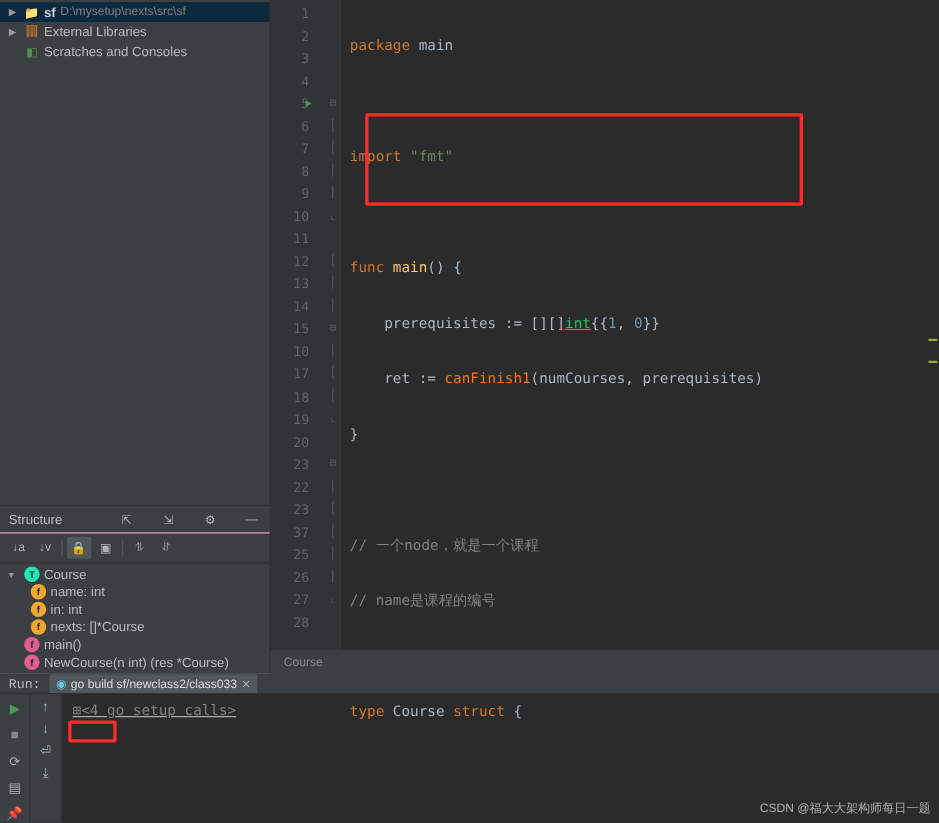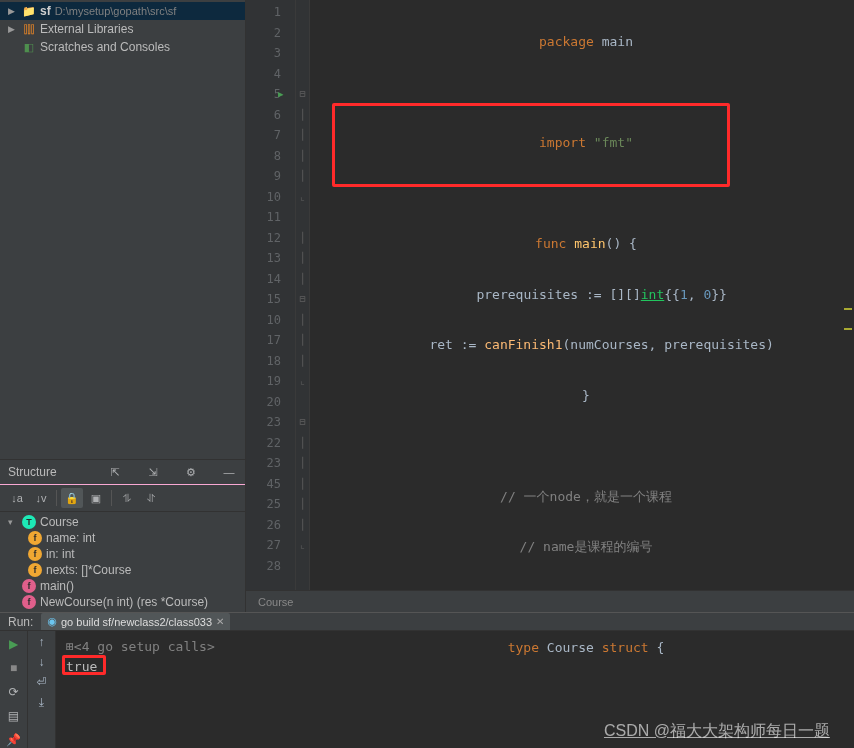--- a/index.html
+++ b/index.html
@@ -115,28 +115,28 @@
     .fold-gutter .fg { height:20.5px; line-height:20.5px; text-align:center;}
     .code {
       flex: 1;
       font-family: Consolas, monospace;
       font-size: 13px;
       padding-top: 2px;
       padding-left: 8px;
       position: relative;
       white-space: pre;
     }
-    .code .line { height: 20.5px; line-height: 20.5px; position: relative; text-align: center; }
+    .code .line { height: 20.5px; line-height: 20.5px; position: relative; }
     .kw { color: #cc7832; }
     .str { color: #6a8759; }
     .num { color: #6897bb; }
     .typ { color: #22c55e; font-style: normal; text-decoration: underline; }
     .id { color: #a9b7c6; }
     .cm { color: #808080; }
-    .fn { color: #fdba74; }
+    .fn { color: #f97316; }
     .deffn { color: #ffc66d; }
     .redbox {
       position: absolute;
       border: 3px solid #ff2a2a;
       pointer-events: none;
       border-radius: 2px;
     }
     .breadcrumb {
       position: absolute;
       bottom: 0; left: 0; right: 0;
@@ -155,21 +155,21 @@
       display: flex;
       flex-direction: column;
     }
     .run-tabs {
       height: 24px;
       background: #3c3f41;
       display: flex; align-items: center;
       padding: 0 8px; gap: 8px;
       border-bottom: 1px solid #323232;
     }
-    .run-tabs .label { color: #bbbbbb; }
+    .run-tabs .label { color: #bbbbbb; font-family: Liberation Mono, monospace; }
     .run-tabs .tab {
       display: flex; align-items: center; gap: 4px;
       background: #515658; padding: 2px 6px; border-radius: 2px 2px 0 0;
       color: #ddd; font-size: 11px;
     }
     .run-tabs .tab .close { color: #aaa; font-size: 10px;}
     .run-body {
       flex: 1;
       display: flex;
     }
@@ -193,46 +193,45 @@
       border-right: 1px solid #323232;
     }
     .console {
       flex: 1;
       font-family: Consolas, monospace;
       font-size: 13px;
       padding: 6px 10px;
       color: #bbbbbb;
       position: relative;
     }
-    .console .cl { height: 20px; line-height: 20px; position: relative;}
+    .console .cl { height: 20px; line-height: 20px; position: relative; text-decoration: underline;}
     .console .muted { color: #808080; }
     .watermark {
       position: fixed;
-      right: 24px; bottom: 6px;
+      right: 8px; bottom: 6px;
       color: rgba(255,255,255,0.6);
-      font-size: 16px;
+      font-size: 11px;
       font-family: sans-serif;
       pointer-events: none;
-      text-decoration: underline;
     }
     .scroll-indicator { position:absolute; right:2px; top:0; width:10px; height:100%; }
     .scroll-indicator .mark { position:absolute; right:0; width:8px; height:2px; background:#a9a932;}
   </style>
 </head>
 <body>
 
 <div class="top-area">
 
   <div class="left-panel">
     <div class="project-tree">
       <div class="tree-row selected">
         <span class="chev">▶</span>
         <span class="icon">📁</span>
         <span class="bold">sf</span>
-        <span class="path">D:\mysetup\gopath\src\sf</span>
+        <span class="path">D:\mysetup\nexts\src\sf</span>
       </div>
       <div class="tree-row">
         <span class="chev">▶</span>
         <span class="icon" style="color:#f28b25;">⫿⫿⫿</span>
         <span>External Libraries</span>
       </div>
       <div class="tree-row">
         <span class="chev"></span>
         <span class="icon" style="color:#4e8f4e;">◧</span>
         <span>Scratches and Consoles</span>
@@ -308,21 +307,21 @@
       <div class="ln">14</div>
       <div class="ln">15</div>
       <div class="ln">10</div>
       <div class="ln">17</div>
       <div class="ln">18</div>
       <div class="ln">19</div>
       <div class="ln">20</div>
       <div class="ln">23</div>
       <div class="ln">22</div>
       <div class="ln">23</div>
-      <div class="ln">45</div>
+      <div class="ln">37</div>
       <div class="ln">25</div>
       <div class="ln">26</div>
       <div class="ln">27</div>
       <div class="ln">28</div>
     </div>
     <div class="fold-gutter">
       <div class="fg"></div>
         <div class="fg"></div>
         <div class="fg"></div>
         <div class="fg"></div>
@@ -410,20 +409,19 @@
       <span class="rt-btn">📌</span>
     </div>
     <div class="run-sub-toolbar">
       <span class="rt-btn">↑</span>
       <span class="rt-btn">↓</span>
       <span class="rt-btn">⏎</span>
       <span class="rt-btn">⤓</span>
     </div>
     <div class="console">
       <div class="cl"><span class="muted">⊞</span><span class="muted">&lt;4 go setup calls&gt;</span></div>
-      <div class="cl"><span>true</span></div>
       <div class="cl"></div>
       <div class="redbox" style="left:6px; top:24px; width:44px; height:20px;"></div>
     </div>
   </div>
 </div>
 
 <div class="watermark">CSDN @福大大架构师每日一题</div>
 
 </body></html>

